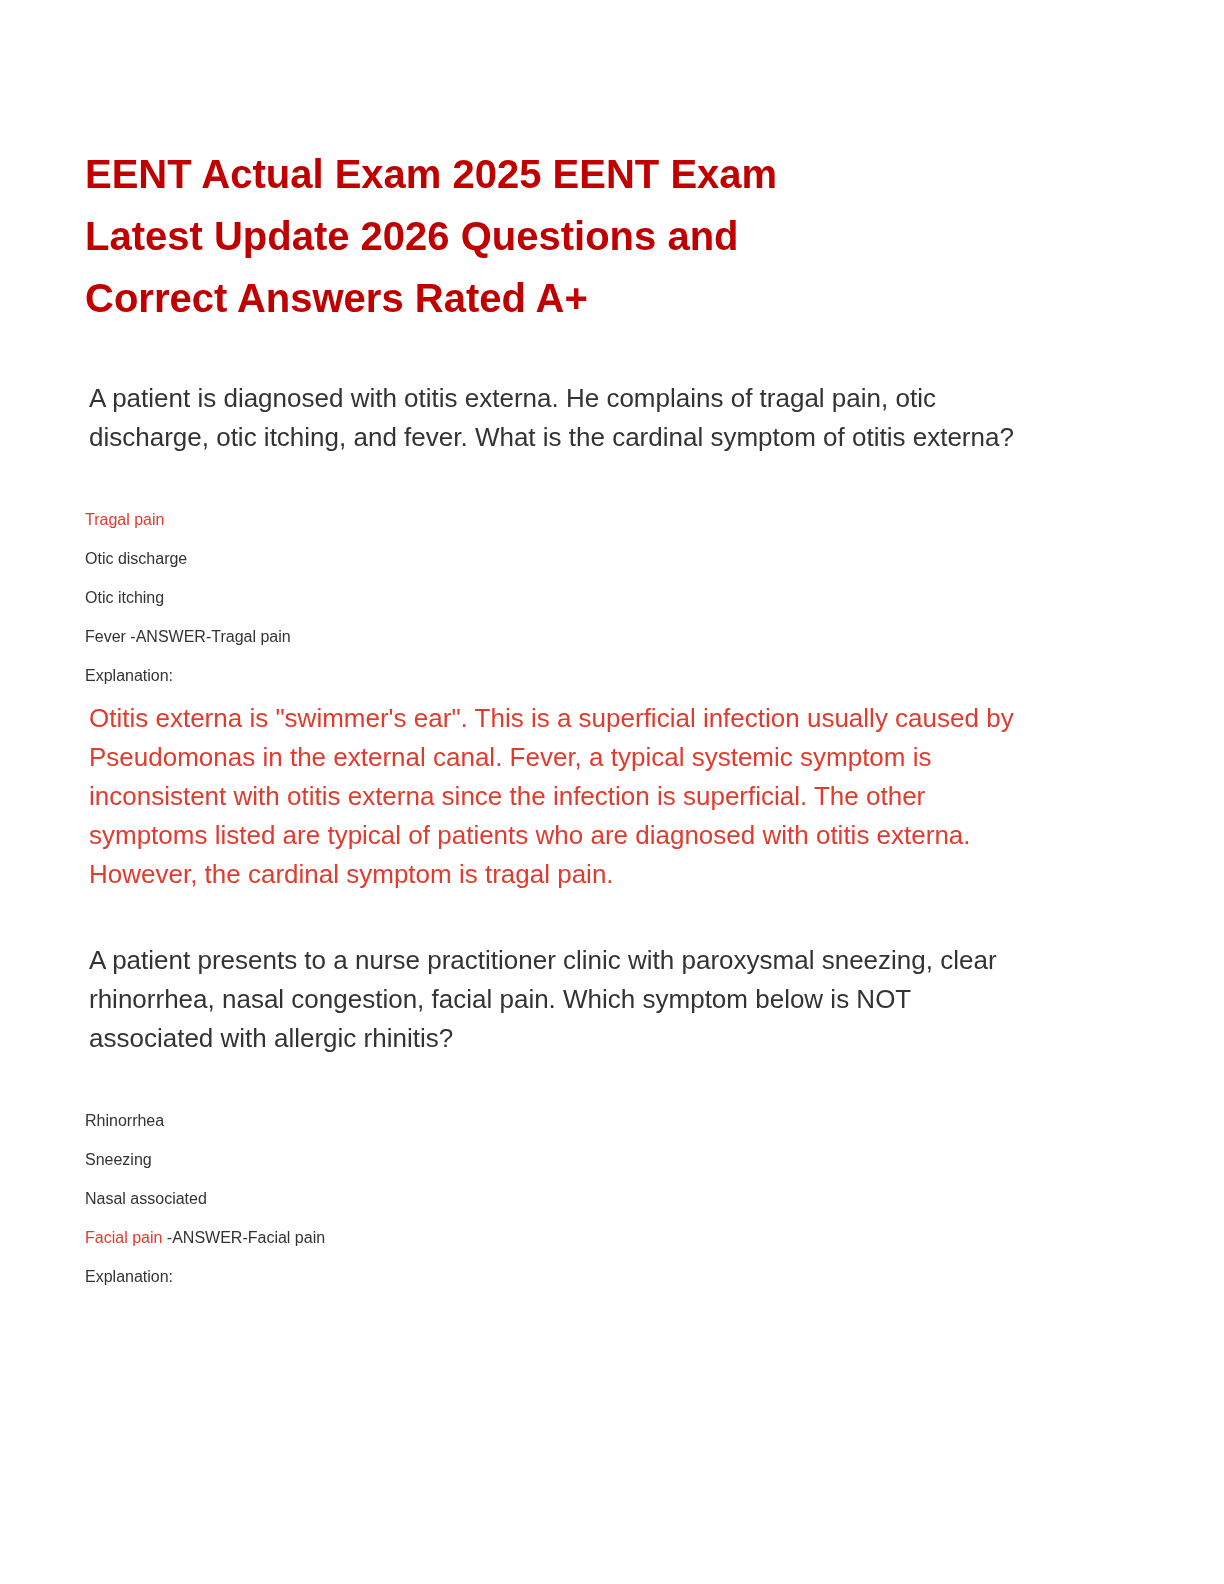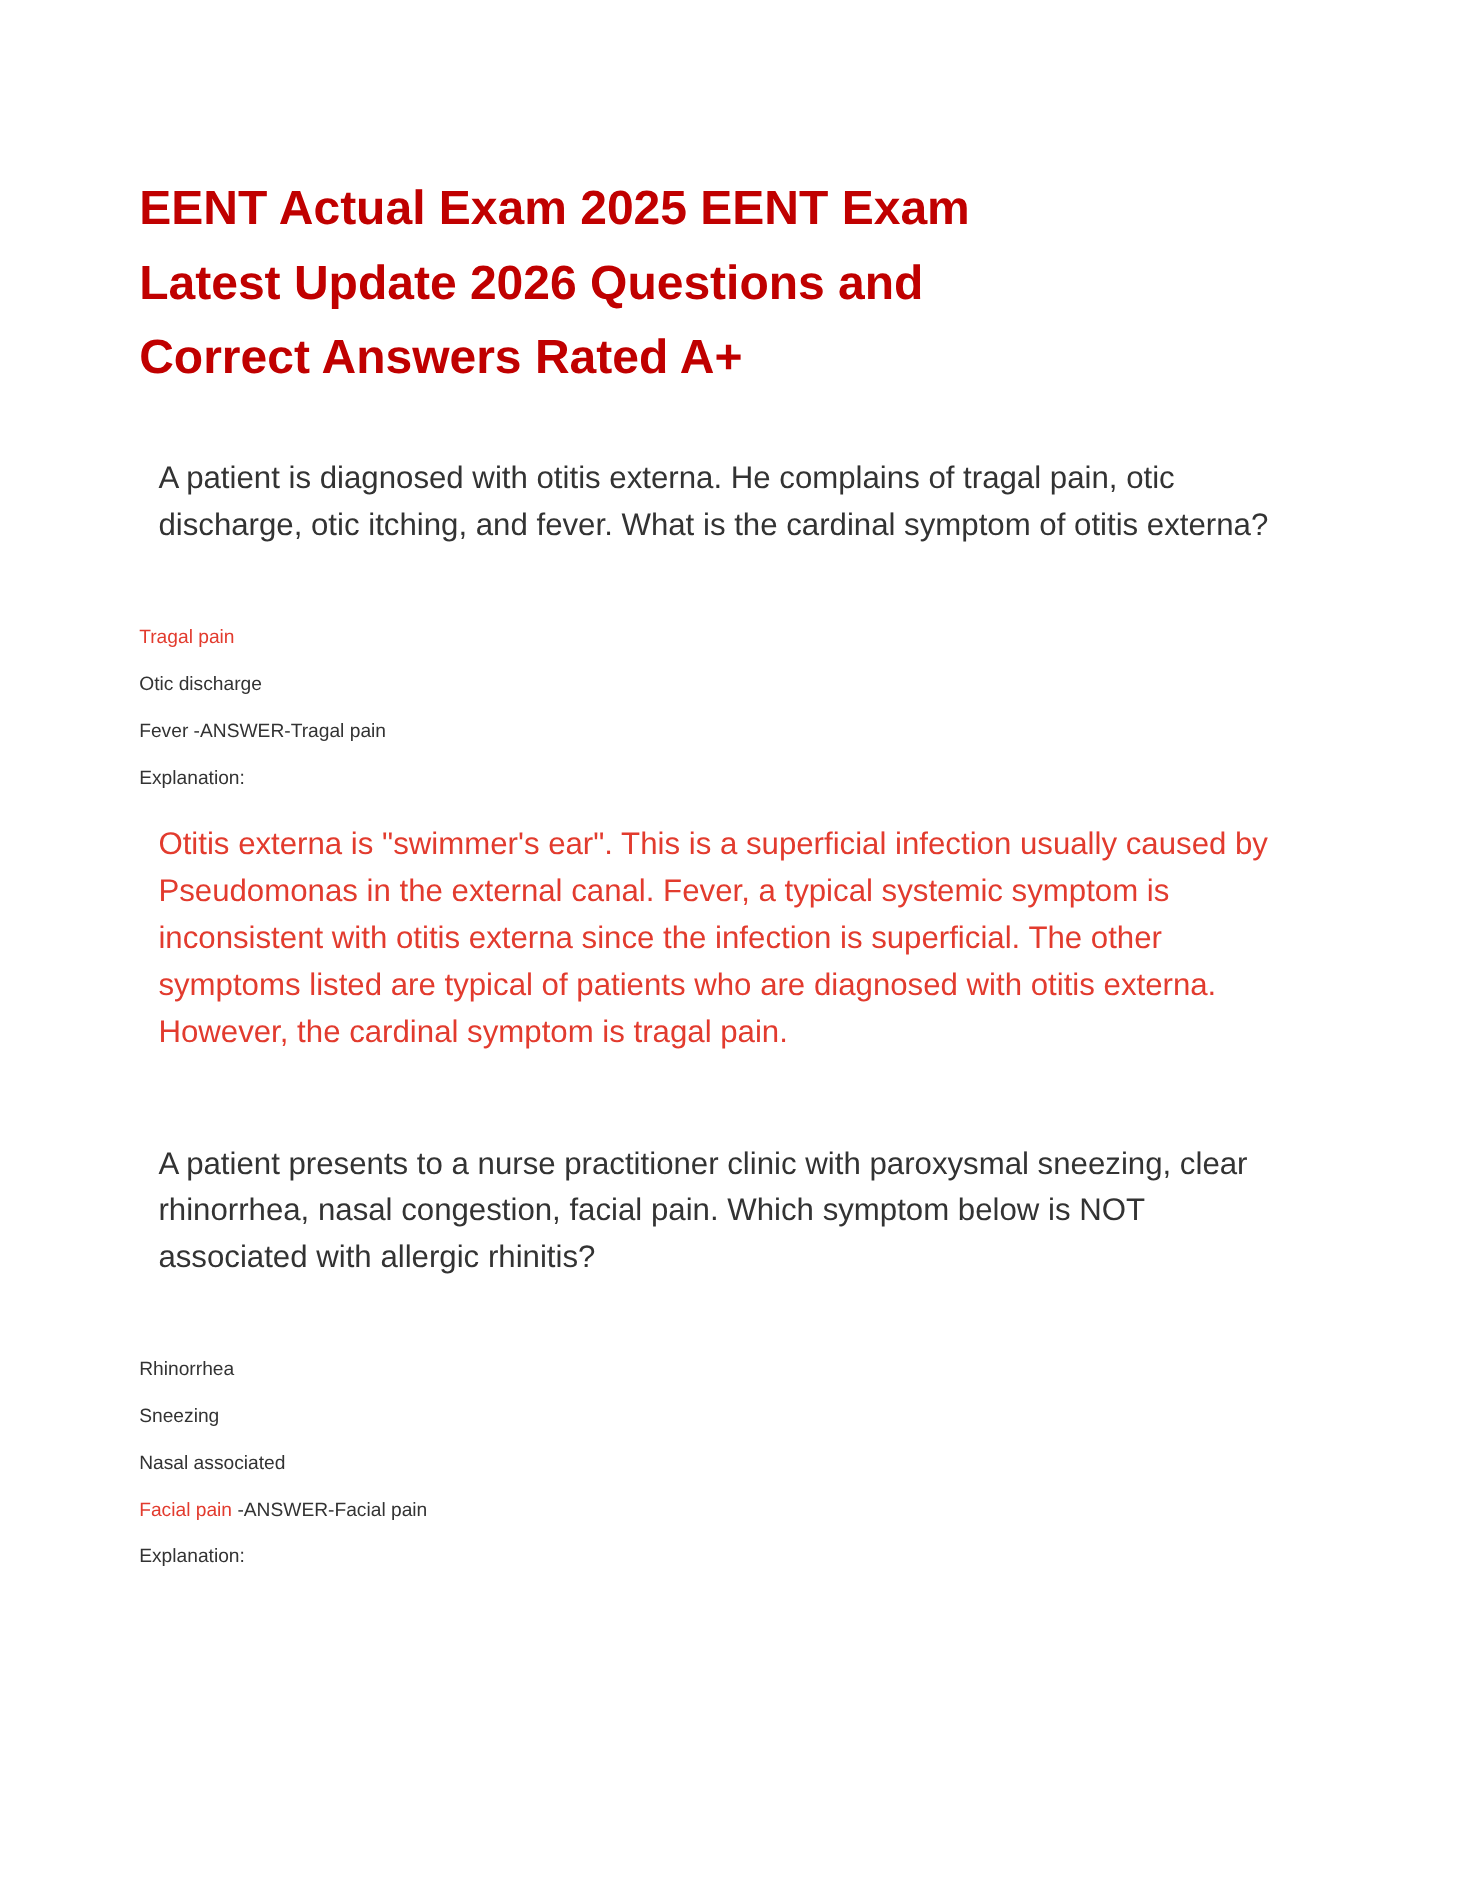--- a/index.html
+++ b/index.html
@@ -11,35 +11,35 @@
     width: 1224px;
     height: 1584px;
     font-family: "Liberation Sans", sans-serif;
     color: var(--body-text, #333333);
     overflow: hidden;
   }
   .page {
     box-sizing: border-box;
     width: 1224px;
     height: 1584px;
-    padding: 143px 138px 60px 116px;
+    padding: 143px 138px 60px 85px;
     background: var(--page-bg, #ffffff);
   }
   .doc-title {
     margin: 0 0 50px 0;
     font-size: 40px;
     font-weight: bold;
     line-height: 62px;
     color: var(--title-red, #c00000);
   }
   .doc-title .title-line {
     display: block;
   }
   .body-par {
-    margin: 16px;
+    margin: 4px;
     max-width: 942px;
     font-size: 26px;
     line-height: 39px;
     color: var(--body-text, #333333);
   }
   .line {
     font-size: 16px;
     line-height: 39px;
     color: var(--body-text, #333333);
   }
@@ -61,20 +61,21 @@
     <span class="title-line">Correct Answers Rated A+</span>
   </h1>
 
   <p class="body-par">A patient is diagnosed with otitis externa. He complains of tragal pain, otic discharge, otic itching, and fever. What is the cardinal symptom of otitis externa?</p>
 
   <div class="spacer"></div>
 
   <div>
     <div class="line red">Tragal pain</div>
     <div class="line">Otic discharge</div>
+    <div class="line">Otic itching</div>
     <div class="line">Fever -ANSWER-Tragal pain</div>
     <div class="line">Explanation:</div>
   </div>
 
   <p class="body-par red">Otitis externa is "swimmer's ear". This is a superficial infection usually caused by Pseudomonas in the external canal. Fever, a typical systemic symptom is inconsistent with otitis externa since the infection is superficial. The other symptoms listed are typical of patients who are diagnosed with otitis externa. However, the cardinal symptom is tragal pain.</p>
 
   <div class="spacer"></div>
 
   <p class="body-par">A patient presents to a nurse practitioner clinic with paroxysmal sneezing, clear rhinorrhea, nasal congestion, facial pain. Which symptom below is NOT associated with allergic rhinitis?</p>
 

